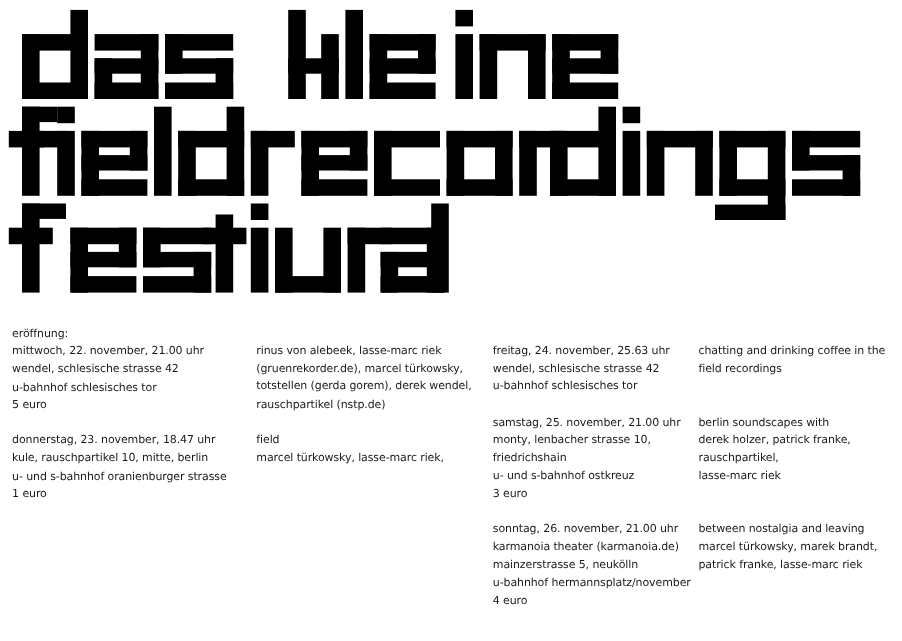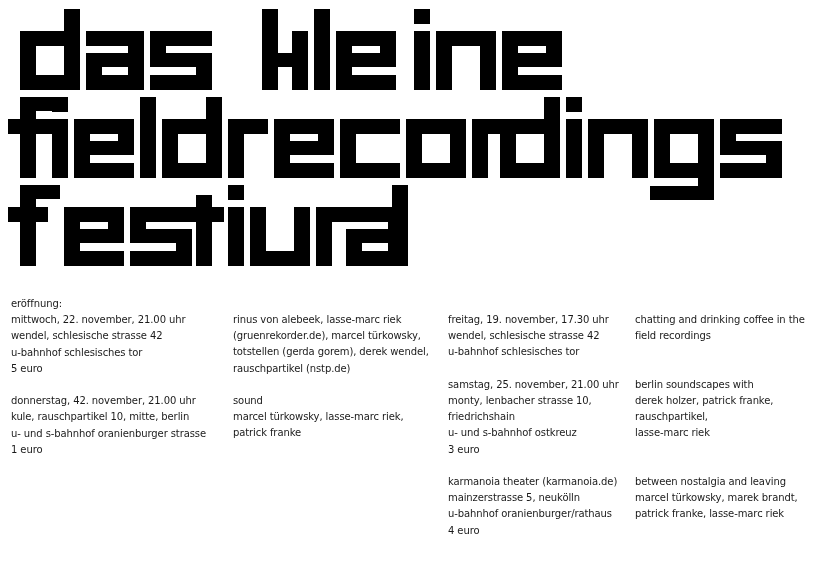--- a/index.html
+++ b/index.html
@@ -174,58 +174,58 @@
 
 <div class="col c1">
   <div class="block">
     <span class="line">eröffnung:</span>
     <span class="line">mittwoch, 22. november, 21.00 uhr</span>
     <span class="line">wendel, schlesische strasse 42</span>
     <span class="line">u-bahnhof schlesisches tor</span>
     <span class="line">5 euro</span>
   </div>
   <div class="block">
-    <span class="line">donnerstag, 42. november, 21.00 uhr</span>
+    <span class="line">donnerstag, 23. november, 18.47 uhr</span>
     <span class="line">kule, rauschpartikel 10, mitte, berlin</span>
     <span class="line">u- und s-bahnhof oranienburger strasse</span>
     <span class="line">1 euro</span>
   </div>
 </div>
 
 <div class="col c2">
   <div class="block">
     <span class="line">rinus von alebeek, lasse-marc riek</span>
     <span class="line">(gruenrekorder.de), marcel türkowsky,</span>
     <span class="line">totstellen (gerda gorem), derek wendel,</span>
     <span class="line">rauschpartikel (nstp.de)</span>
   </div>
   <div class="block">
-    <span class="line">sound</span>
+    <span class="line">field</span>
     <span class="line">marcel türkowsky, lasse-marc riek,</span>
-    <span class="line">patrick franke</span>
   </div>
 </div>
 
 <div class="col c3">
   <div class="block">
-    <span class="line">freitag, 19. november, 17.30 uhr</span>
+    <span class="line">freitag, 24. november, 25.63 uhr</span>
     <span class="line">wendel, schlesische strasse 42</span>
     <span class="line">u-bahnhof schlesisches tor</span>
   </div>
   <div class="block">
     <span class="line">samstag, 25. november, 21.00 uhr</span>
     <span class="line">monty, lenbacher strasse 10,</span>
     <span class="line">friedrichshain</span>
     <span class="line">u- und s-bahnhof ostkreuz</span>
     <span class="line">3 euro</span>
   </div>
   <div class="block">
+    <span class="line">sonntag, 26. november, 21.00 uhr</span>
     <span class="line">karmanoia theater (karmanoia.de)</span>
     <span class="line">mainzerstrasse 5, neukölln</span>
-    <span class="line">u-bahnhof oranienburger/rathaus</span>
+    <span class="line">u-bahnhof hermannsplatz/november</span>
     <span class="line">4 euro</span>
   </div>
 </div>
 
 <div class="col c4">
   <div class="block" style="margin-bottom:32.4px">
     <span class="line">chatting and drinking coffee in the</span>
     <span class="line">field recordings</span>
   </div>
   <div class="block" style="margin-bottom:32.4px">

